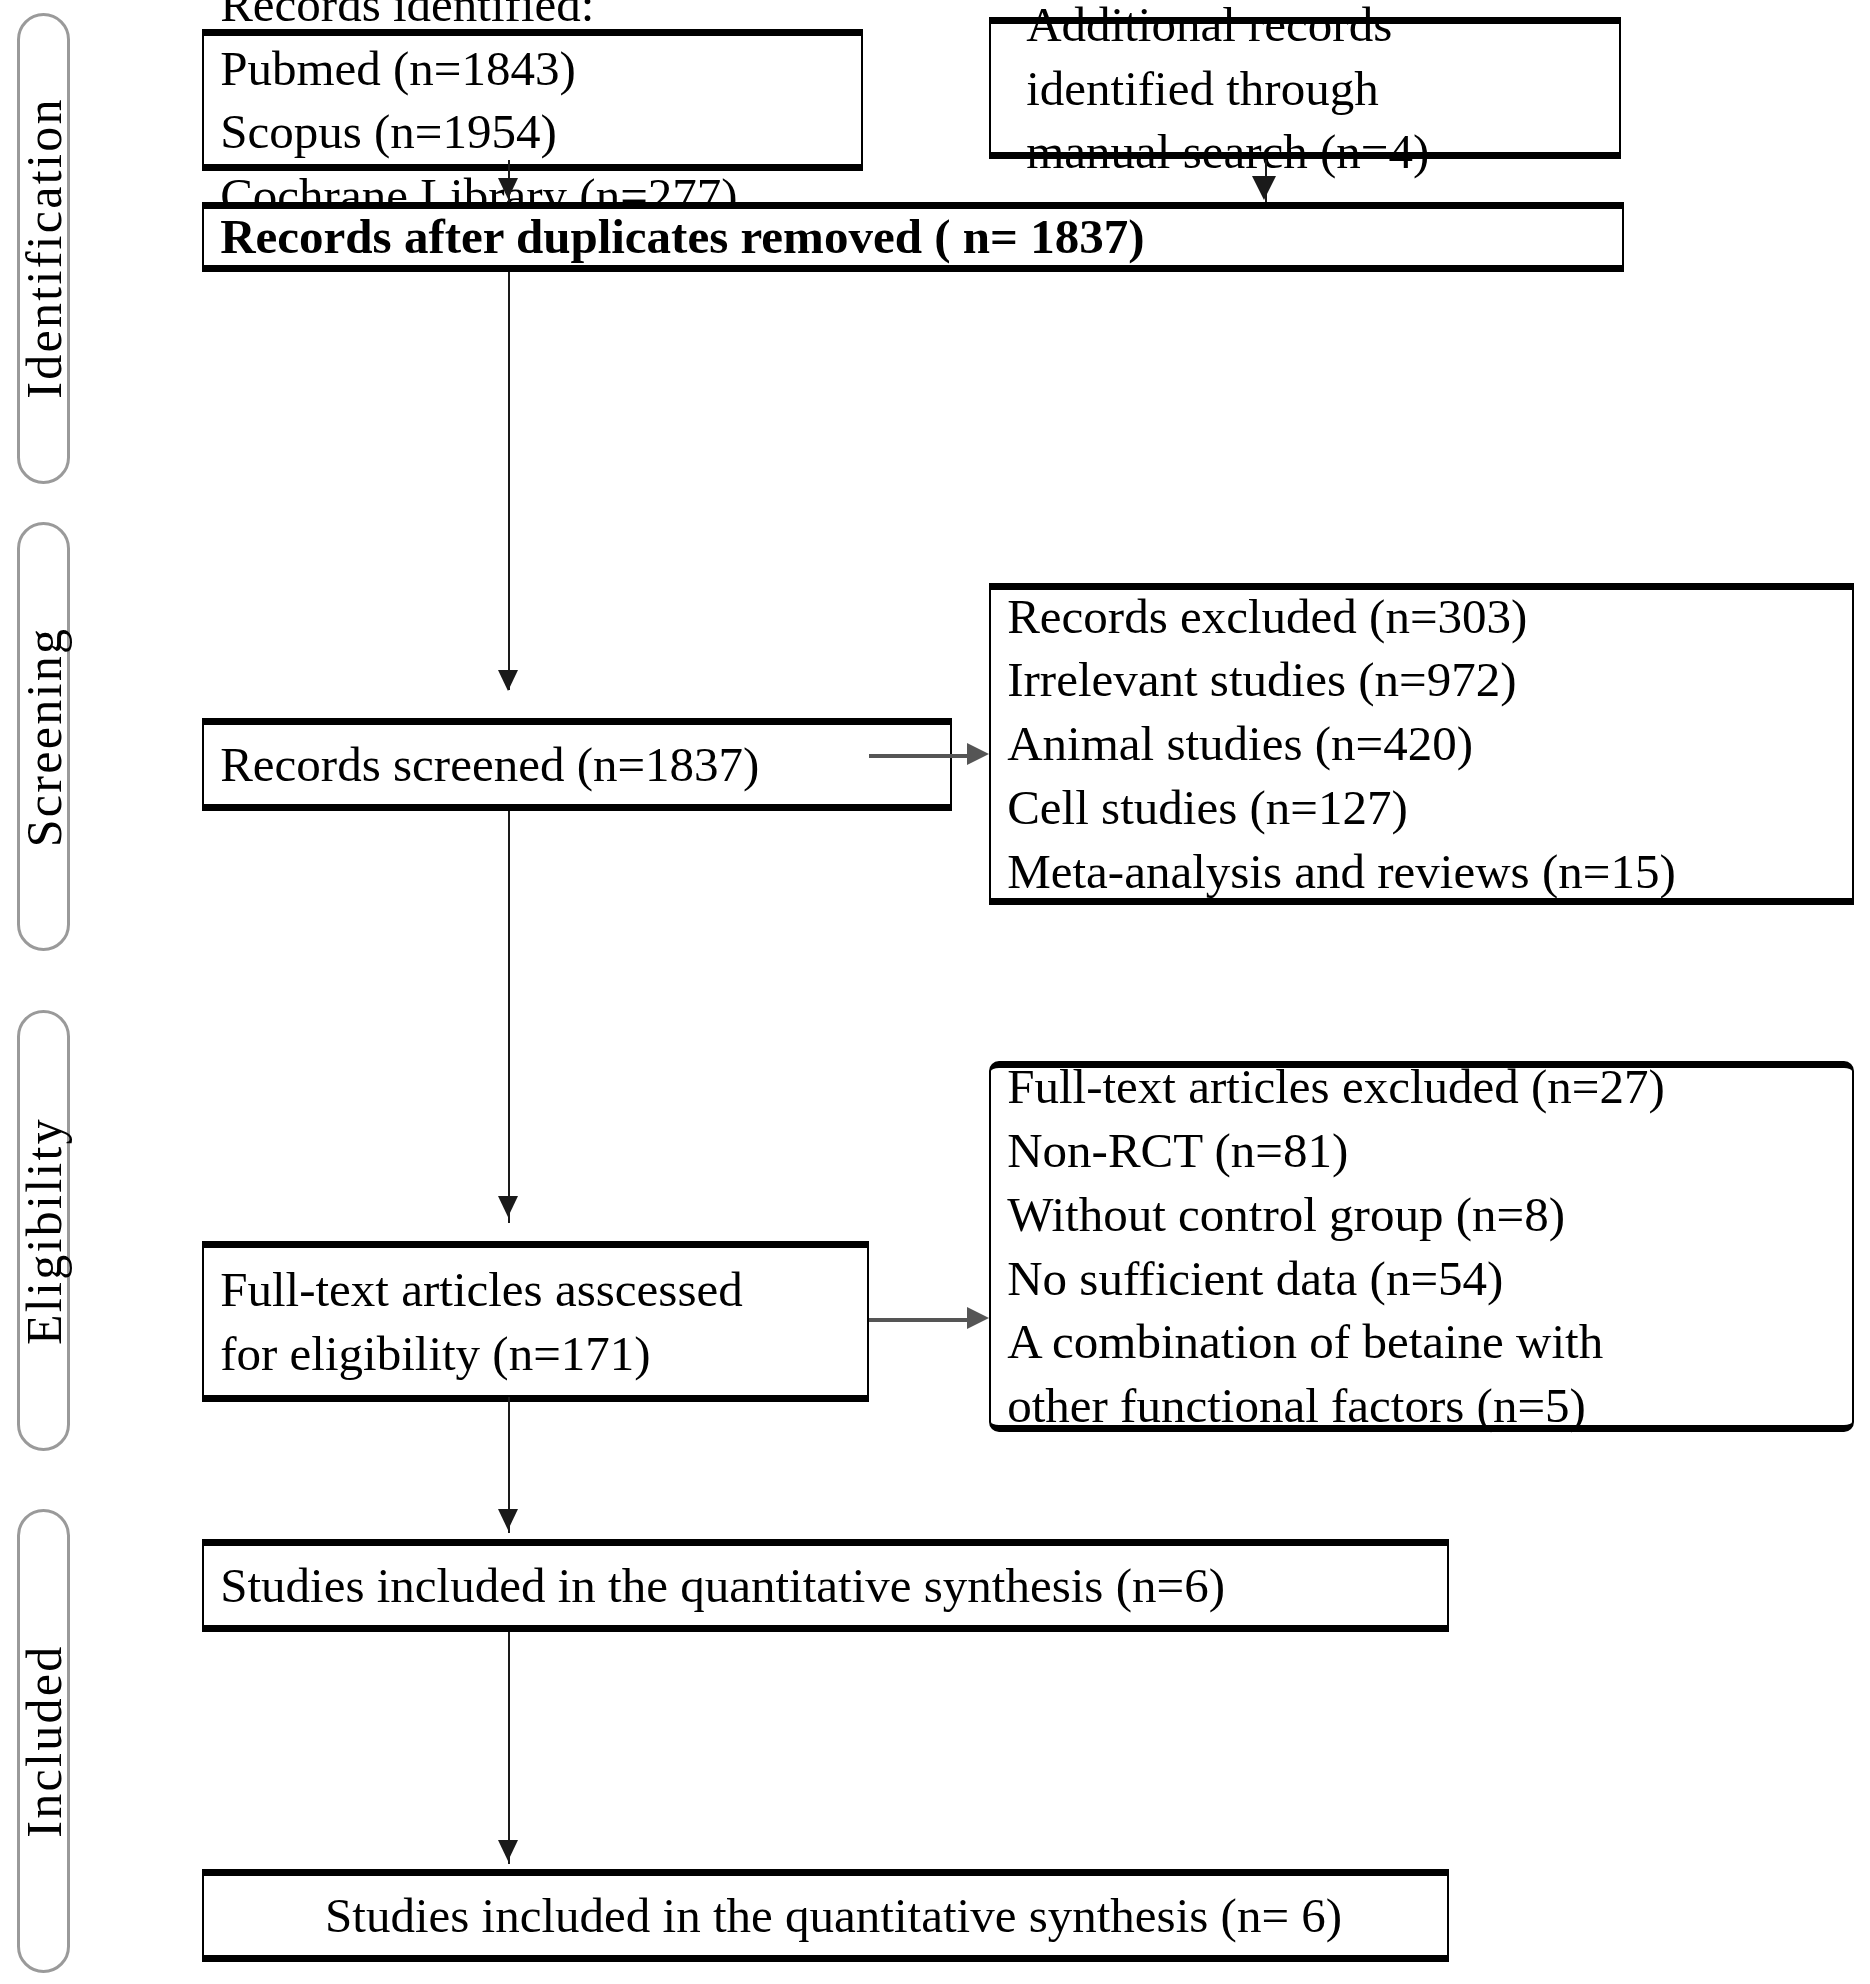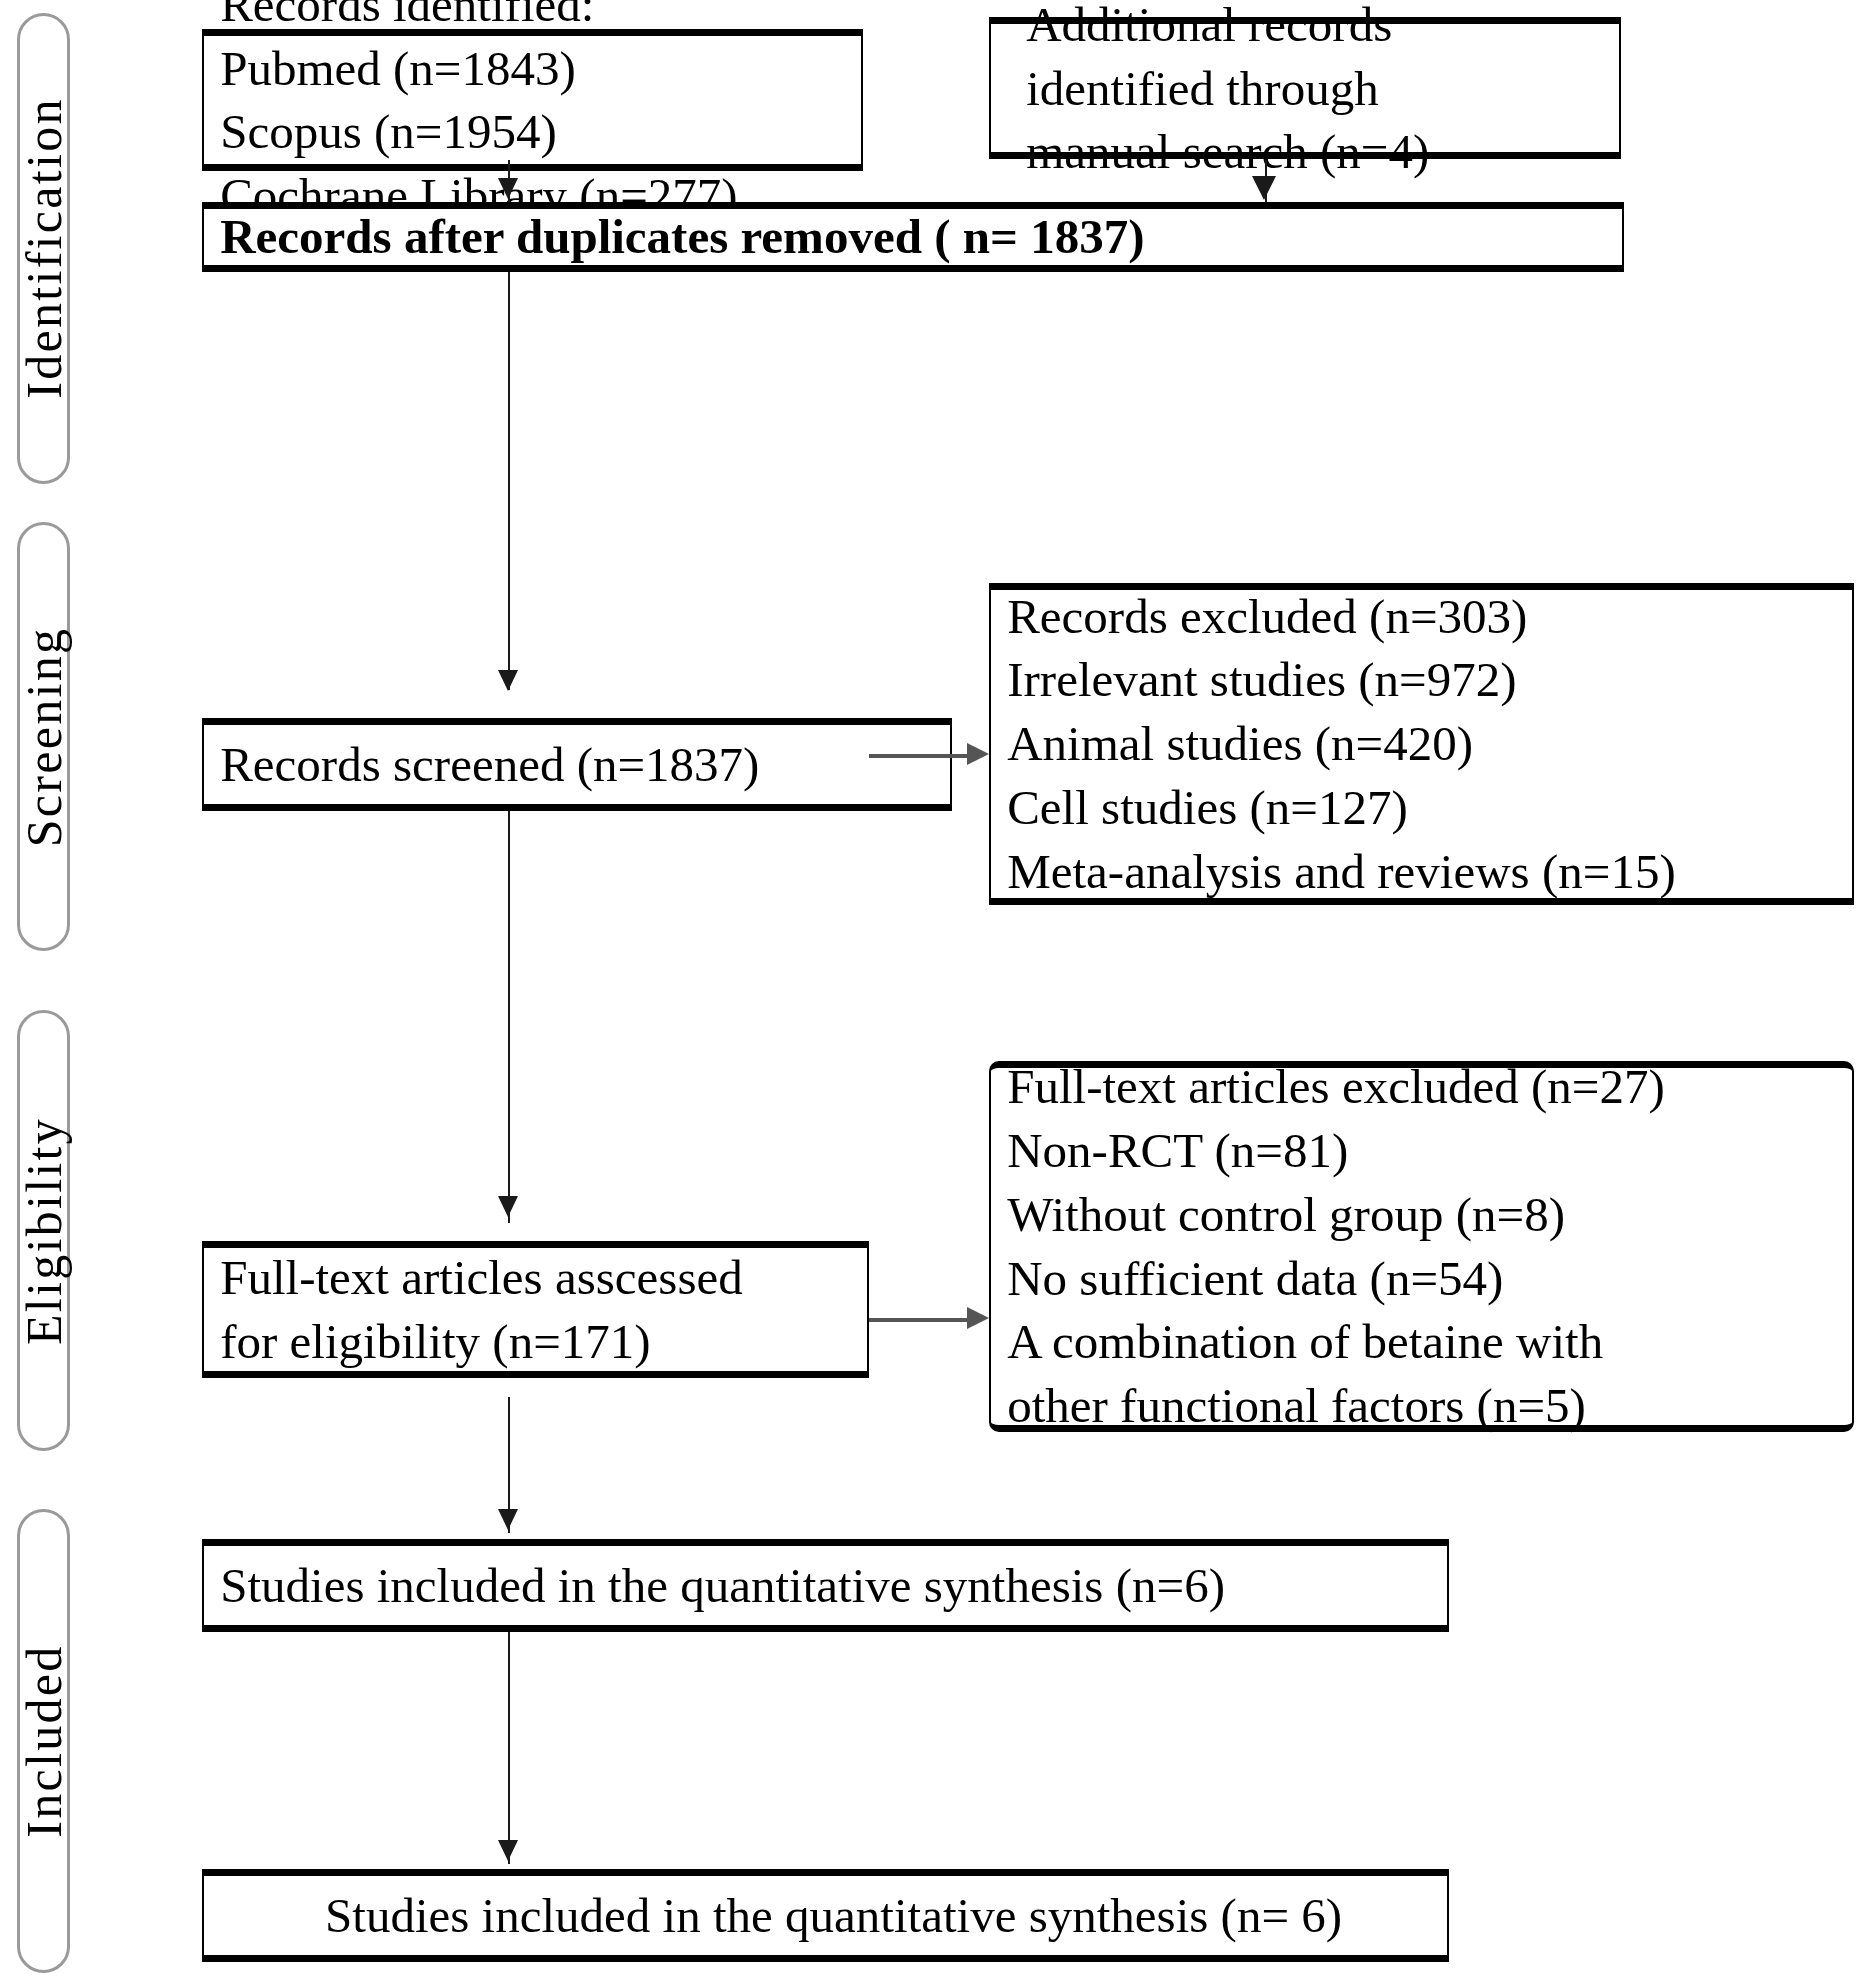--- a/index.html
+++ b/index.html
@@ -157,21 +157,21 @@
     <div class="line">Non-RCT (n=81)</div>
     <div class="line">Without control group (n=8)</div>
     <div class="line">No sufficient data (n=54)</div>
     <div class="line">A combination of betaine with</div>
     <div class="line">other functional factors (n=5)</div>
   </div>
 
   <div class="vline" style="left:508px; top:811px; height:412px;"></div>
   <div class="arrow-down thin" style="left:498px; top:1196px;"></div>
 
-  <div class="node" style="left:202px; top:1241px; width:667px; height:137px;">
+  <div class="node" style="left:202px; top:1241px; width:667px; height:161px;">
     <div class="line">Full-text articles asscessed</div>
     <div class="line">for eligibility (n=171)</div>
   </div>
 
   <div class="hline" style="left:869px; top:1318px; width:104px;"></div>
   <div class="arrow-right" style="left:967px; top:1307px;"></div>
 
   <div class="vline" style="left:508px; top:1397px; height:136px;"></div>
   <div class="arrow-down thin" style="left:498px; top:1509px;"></div>
 

